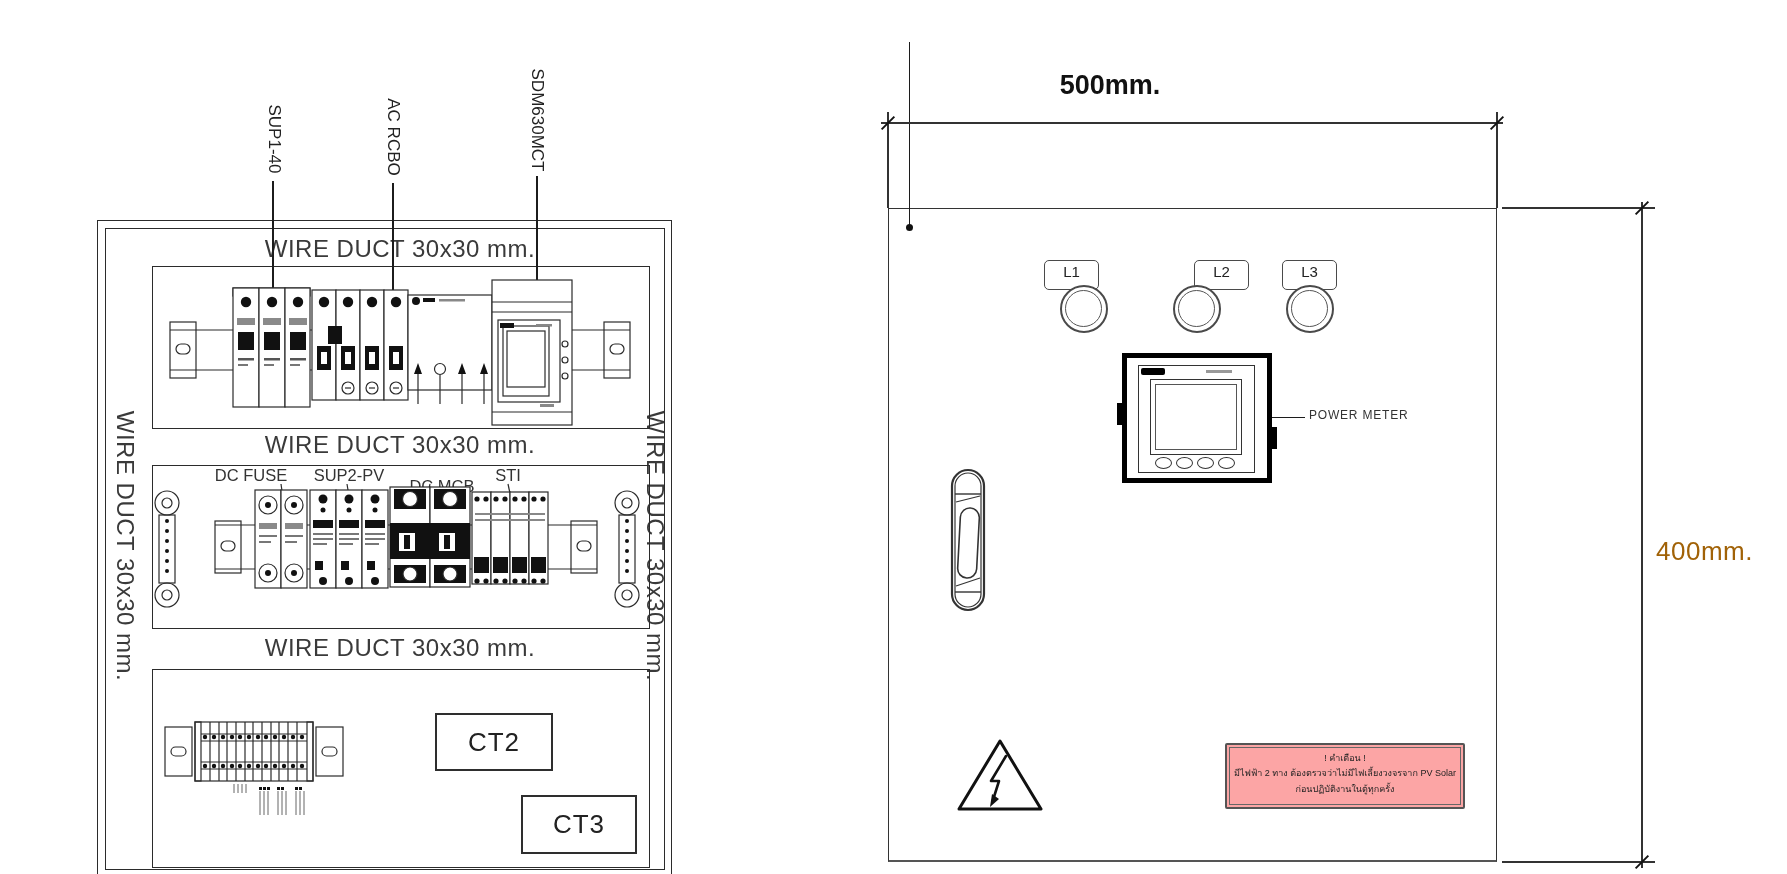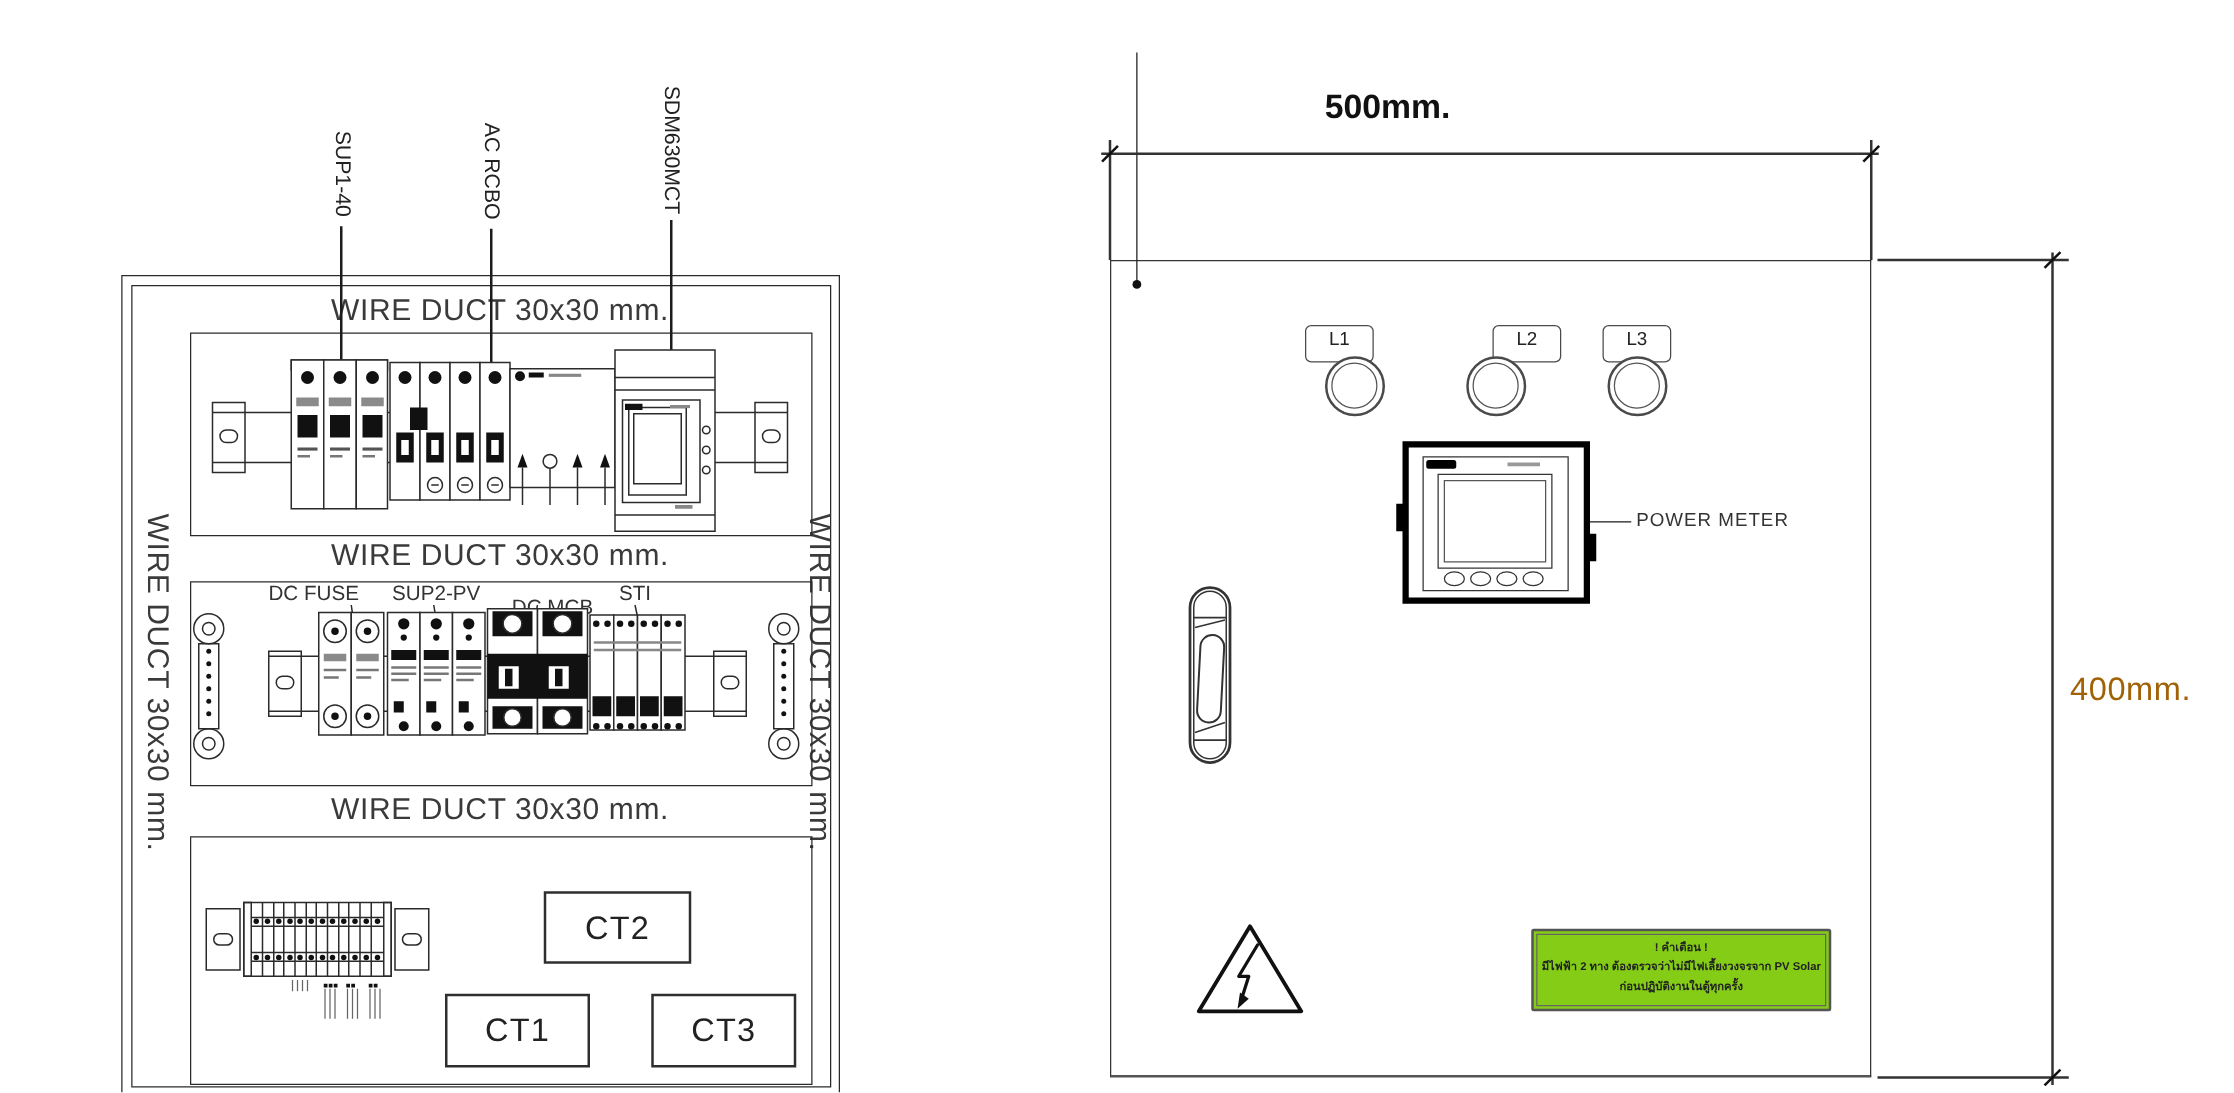--- a/index.html
+++ b/index.html
@@ -14,21 +14,21 @@
   .ctbox{position:absolute;border:2px solid #2e2e2e;display:flex;align-items:center;justify-content:center;
          font-size:26px;color:#222;letter-spacing:1px;background:#fff;}
   .dimline{position:absolute;background:#333;}
   .tick{position:absolute;width:18px;height:2px;background:#111;transform:rotate(-45deg);}
   .dimtext{position:absolute;color:#111;white-space:nowrap;}
   .ltag{position:absolute;width:55px;height:30px;border:1.6px solid #4a4a4a;border-radius:5px;
         text-align:center;font-size:15px;color:#222;padding-top:2px;box-sizing:border-box;background:#fff;}
   .lamp{position:absolute;width:48px;height:48px;border:2.2px solid #4a4a4a;border-radius:50%;background:#fff;box-sizing:border-box;}
   .lamp .in{width:37px;height:37px;border:1.8px solid #555;border-radius:50%;margin:3px;box-sizing:border-box;}
   svg{position:absolute;overflow:visible;}
-  .thai{position:absolute;border:2.5px solid #555;border-radius:2px;background:#84cc16;padding:2px;box-sizing:border-box;font-weight:bold;}
+  .thai{position:absolute;border:2.5px solid #555;border-radius:2px;background:#fca5a5;padding:2px;box-sizing:border-box;}
   .thai .in2{border:1px solid #666;width:100%;height:100%;box-sizing:border-box;
              font-size:9px;line-height:1.7;color:#222;text-align:center;padding-top:3px;}
 </style>
 </head>
 <body>
 
 <div id="canvas">
 
   <div class="box" style="left:97px;top:220px;width:573px;height:662px;"></div>
   <div class="box" style="left:105px;top:228px;width:558px;height:640px;"></div>
@@ -334,23 +334,20 @@
       <rect x="125" y="118" width="3" height="3"></rect>
         <rect x="129" y="118" width="3" height="3"></rect>
       <rect x="143" y="118" width="3" height="3"></rect>
         <rect x="147" y="118" width="3" height="3"></rect>
     </g>
   </svg>
 
   <div class="ctbox" style="left:435px;top:713px;width:114px;height:54px;">
     <span>CT2</span>
   </div>
-  <div class="ctbox" style="left:356px;top:795px;width:112px;height:55px;">
-    <span>CT1</span>
-  </div>
   <div class="ctbox" style="left:521px;top:795px;width:112px;height:55px;">
     <span>CT3</span>
   </div>
 
   <div style="position:absolute;left:888px;top:208px;width:609px;height:654px;
               border:1.6px solid #333;border-bottom:2.5px solid #555;background:#fff;box-sizing:border-box;"></div>
 
   <div class="lead" style="left:909px;top:42px;width:1.4px;height:186px;"></div>
   <div style="position:absolute;left:906px;top:224px;width:7px;height:7px;border-radius:50%;background:#111;"></div>
 
@@ -393,21 +390,21 @@
   <div style="position:absolute;left:1155px;top:384px;width:82px;height:66px;border:1px solid #555;box-sizing:border-box;"></div>
   <div style="position:absolute;left:1141px;top:368px;width:24px;height:7px;background:#000;border-radius:2px;"></div>
   <div style="position:absolute;left:1206px;top:370px;width:26px;height:3px;background:#999;"></div>
   <div style="position:absolute;left:1155px;top:457px;width:17px;height:12px;border:1.6px solid #333;border-radius:50%;box-sizing:border-box;"></div>
   <div style="position:absolute;left:1176px;top:457px;width:17px;height:12px;border:1.6px solid #333;border-radius:50%;box-sizing:border-box;"></div>
   <div style="position:absolute;left:1197px;top:457px;width:17px;height:12px;border:1.6px solid #333;border-radius:50%;box-sizing:border-box;"></div>
   <div style="position:absolute;left:1218px;top:457px;width:17px;height:12px;border:1.6px solid #333;border-radius:50%;box-sizing:border-box;"></div>
   <div style="position:absolute;left:1117px;top:403px;width:6px;height:22px;background:#000;"></div>
   <div style="position:absolute;left:1271px;top:427px;width:6px;height:22px;background:#000;"></div>
   <div class="lead" style="left:1272px;top:417px;width:33px;height:1.4px;"></div>
-  <div style="position:absolute;left:1309px;top:408px;font-size:15px;letter-spacing:0.8px;color:#333;white-space:nowrap;">POWER METER</div>
+  <div style="position:absolute;left:1309px;top:408px;font-size:12px;letter-spacing:0.8px;color:#333;white-space:nowrap;">POWER METER</div>
 
   <svg style="left:945px;top:466px;" width="52" height="150" viewBox="0 0 52 150" stroke="#333" fill="none">
     <rect x="7" y="4" width="32" height="140" rx="16" stroke-width="2.2"></rect>
     <rect x="10" y="7" width="26" height="134" rx="13" stroke-width="1.2"></rect>
     <line x1="10" y1="28" x2="36" y2="28" stroke-width="1.4"></line>
     <line x1="11" y1="36" x2="35" y2="30" stroke-width="1.2"></line>
     <rect x="14" y="42" width="19" height="70" rx="9.5" stroke-width="1.6" transform="rotate(3 23 77)"></rect>
     <line x1="11" y1="120" x2="35" y2="112" stroke-width="1.2"></line>
     <line x1="10" y1="126" x2="36" y2="126" stroke-width="1.4"></line>
   </svg>

